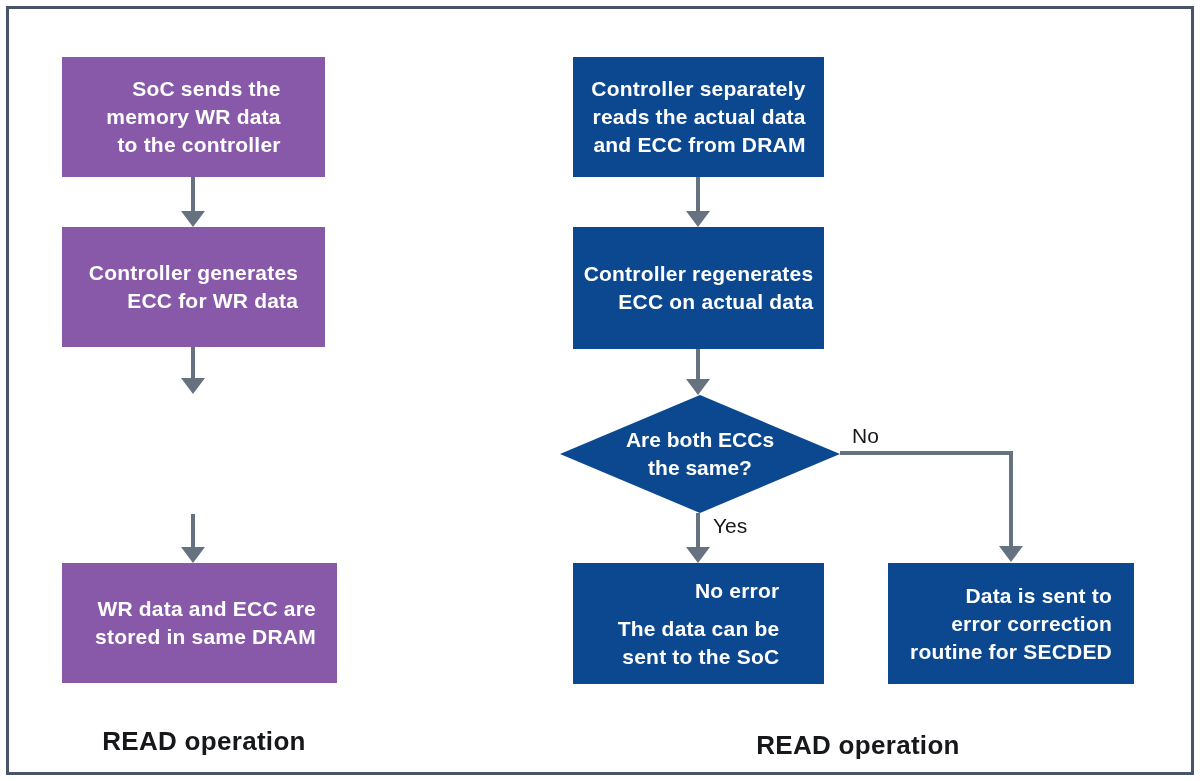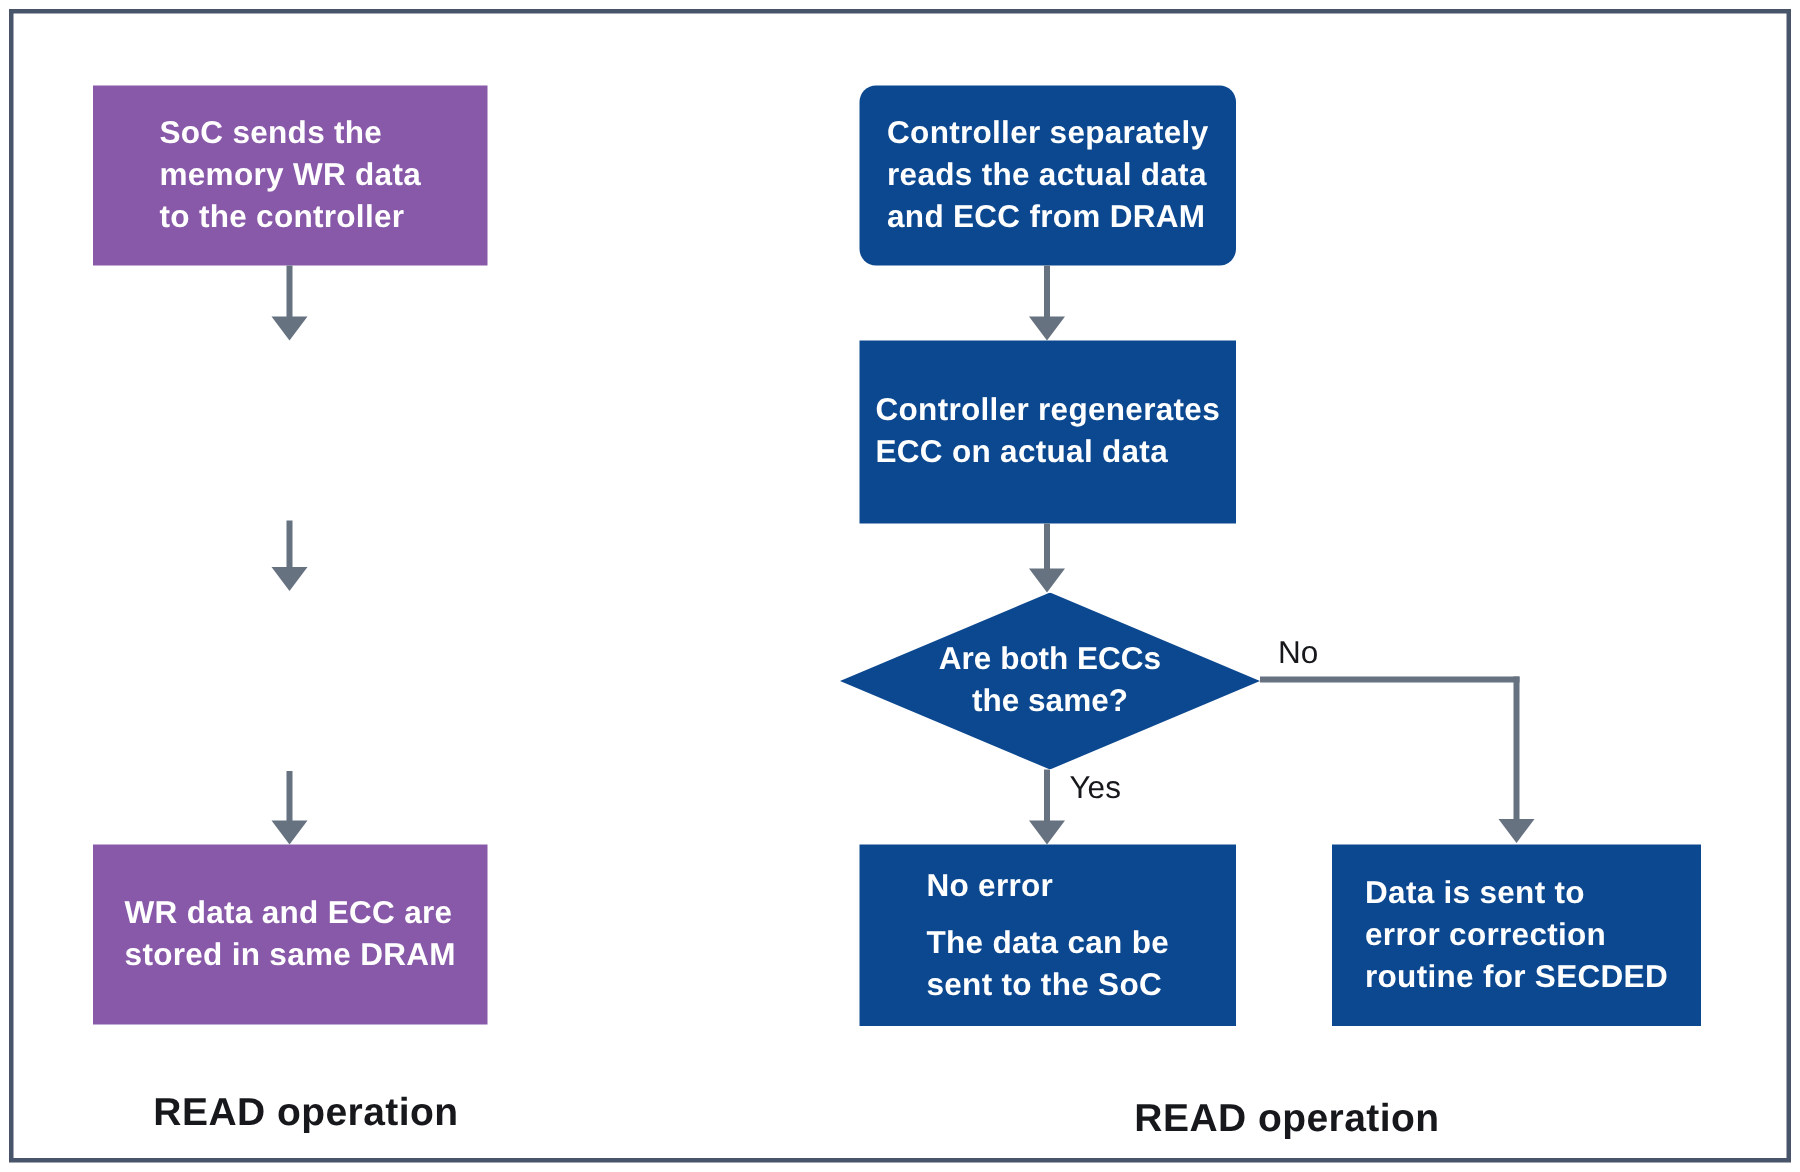--- a/index.html
+++ b/index.html
@@ -22,21 +22,21 @@
     right: 6px;
     bottom: 6px;
     border: 3px solid var(--frame_border);
     pointer-events: none;
   }
   .box {
     position: absolute;
     display: flex;
     align-items: center;
     justify-content: center;
-    text-align: left;
+    text-align: right;
     color: var(--box_text);
     font-size: 21px;
     line-height: 28px;
     font-weight: 700;
     letter-spacing: 0.2px;
   }
   .purple { background: var(--purple); }
   .blue   { background: var(--blue); }
   .diamond {
     position: absolute;
@@ -100,39 +100,42 @@
 
   <div class="box purple" style="left:62px; top:57px; width:263px; height:120px;">
     <span>SoC sends the<br>memory WR data<br>to the controller</span>
   </div>
 
   <div class="varrow" style="left:181px; top:177px; height:50px;">
     <div class="shaft"></div>
     <div class="head"></div>
   </div>
 
+  <div class="box purple" style="left:62px; top:227px; width:263px; height:120px;">
+    <span>Controller generates<br>ECC for WR data</span>
+  </div>
 
   <div class="varrow" style="left:181px; top:347px; height:47px;">
     <div class="shaft"></div>
     <div class="head"></div>
   </div>
 
 
   <div class="varrow" style="left:181px; top:514px; height:49px;">
     <div class="shaft"></div>
     <div class="head"></div>
   </div>
 
-  <div class="box purple" style="left:62px; top:563px; width:263px; height:120px;">
+  <div class="box purple" style="left:62px; top:563px; width:263px; height:120px;padding-left:12px;">
     <span>WR data and ECC are<br>stored in same DRAM</span>
   </div>
 
   <div class="op-label" style="left:62px; top:726px; width:284px;">READ operation</div>
 
-  <div class="box blue" style="left:573px; top:57px; width:251px; height:120px;border-radius:11px;">
+  <div class="box blue" style="left:573px; top:57px; width:251px; height:120px;">
     <span>Controller separately<br>reads the actual data<br>and ECC from DRAM</span>
   </div>
 
   <div class="varrow" style="left:686px; top:177px; height:50px;">
     <div class="shaft"></div>
     <div class="head"></div>
   </div>
 
   <div class="box blue" style="left:573px; top:227px; width:251px; height:122px;">
     <span>Controller regenerates<br>ECC on actual data</span>

